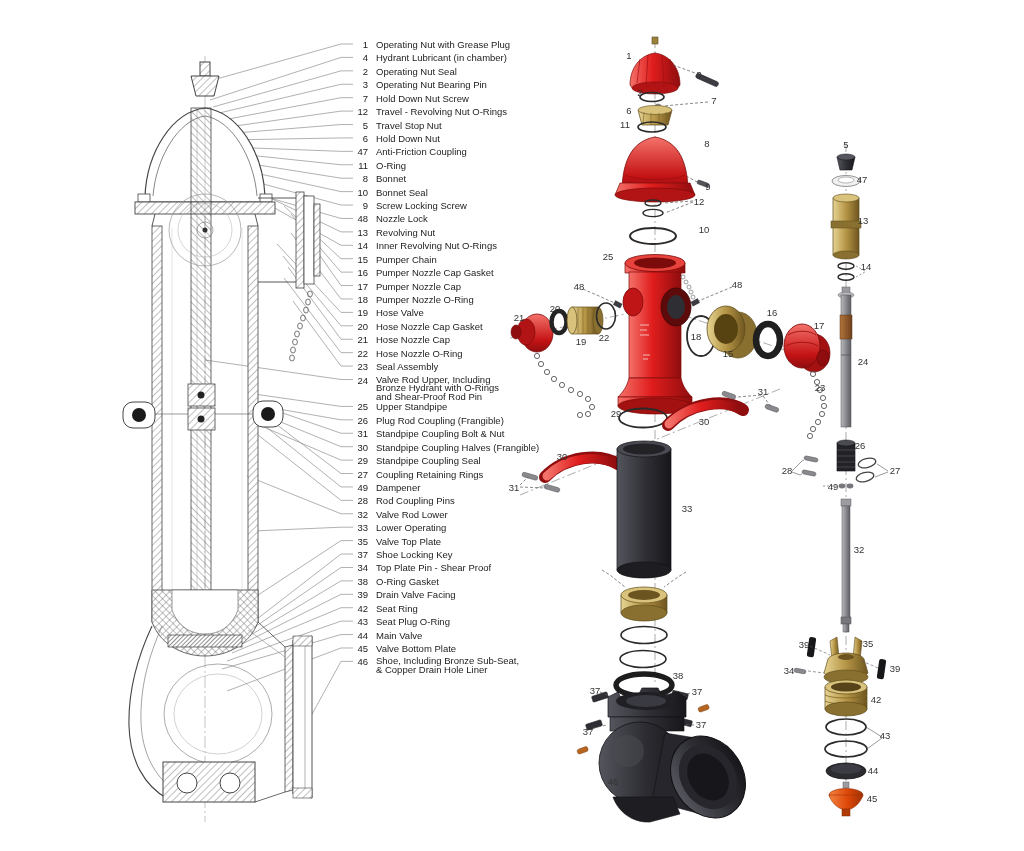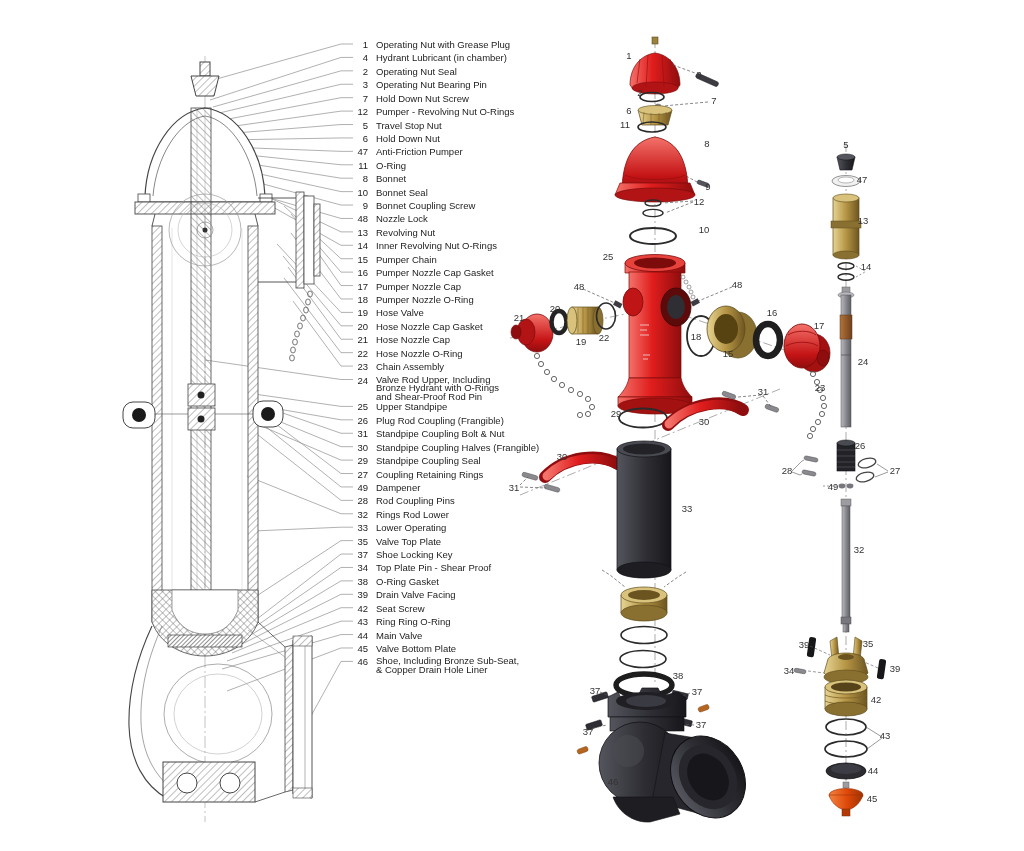--- a/index.html
+++ b/index.html
@@ -547,49 +547,49 @@
       <div class="part-row" style="top: 80.26px;">
         <span class="pnum">3</span>
         <span class="plabel">Operating Nut Bearing Pin</span>
       </div>
       <div class="part-row" style="top: 93.68px;">
         <span class="pnum">7</span>
         <span class="plabel">Hold Down Nut Screw</span>
       </div>
       <div class="part-row" style="top: 107.1px;">
         <span class="pnum">12</span>
-        <span class="plabel">Pumper - Revolving Nut O-Rings</span>
+        <span class="plabel">Travel - Revolving Nut O-Rings</span>
       </div>
       <div class="part-row" style="top: 120.52px;">
         <span class="pnum">5</span>
         <span class="plabel">Travel Stop Nut</span>
       </div>
       <div class="part-row" style="top: 133.94px;">
         <span class="pnum">6</span>
         <span class="plabel">Hold Down Nut</span>
       </div>
       <div class="part-row" style="top: 147.36px;">
         <span class="pnum">47</span>
-        <span class="plabel">Anti-Friction Pumper</span>
+        <span class="plabel">Anti-Friction Coupling</span>
       </div>
       <div class="part-row" style="top: 160.78px;">
         <span class="pnum">11</span>
         <span class="plabel">O-Ring</span>
       </div>
       <div class="part-row" style="top: 174.2px;">
         <span class="pnum">8</span>
         <span class="plabel">Bonnet</span>
       </div>
       <div class="part-row" style="top: 187.62px;">
         <span class="pnum">10</span>
         <span class="plabel">Bonnet Seal</span>
       </div>
       <div class="part-row" style="top: 201.04px;">
         <span class="pnum">9</span>
-        <span class="plabel">Bonnet Coupling Screw</span>
+        <span class="plabel">Screw Locking Screw</span>
       </div>
       <div class="part-row" style="top: 214.46px;">
         <span class="pnum">48</span>
         <span class="plabel">Nozzle Lock</span>
       </div>
       <div class="part-row" style="top: 227.88px;">
         <span class="pnum">13</span>
         <span class="plabel">Revolving Nut</span>
       </div>
       <div class="part-row" style="top: 241.3px;">
@@ -623,21 +623,21 @@
       <div class="part-row" style="top: 335.24px;">
         <span class="pnum">21</span>
         <span class="plabel">Hose Nozzle Cap</span>
       </div>
       <div class="part-row" style="top: 348.66px;">
         <span class="pnum">22</span>
         <span class="plabel">Hose Nozzle O-Ring</span>
       </div>
       <div class="part-row" style="top: 362.08px;">
         <span class="pnum">23</span>
-        <span class="plabel">Chain Assembly</span>
+        <span class="plabel">Seal Assembly</span>
       </div>
       <div class="part-row" style="top: 375.5px;">
         <span class="pnum">24</span>
         <span class="plabel">
           <div>Valve Rod Upper, Including</div>
           <div>Bronze Hydrant with O-Rings</div>
           <div>and Shear-Proof Rod Pin</div>
         </span>
       </div>
       <div class="part-row" style="top: 402.42px;">
@@ -667,21 +667,21 @@
       <div class="part-row" style="top: 482.94px;">
         <span class="pnum">49</span>
         <span class="plabel">Dampener</span>
       </div>
       <div class="part-row" style="top: 496.36px;">
         <span class="pnum">28</span>
         <span class="plabel">Rod Coupling Pins</span>
       </div>
       <div class="part-row" style="top: 509.78px;">
         <span class="pnum">32</span>
-        <span class="plabel">Rings Rod Lower</span>
+        <span class="plabel">Valve Rod Lower</span>
       </div>
       <div class="part-row" style="top: 523.2px;">
         <span class="pnum">33</span>
         <span class="plabel">Lower Operating</span>
       </div>
       <div class="part-row" style="top: 536.62px;">
         <span class="pnum">35</span>
         <span class="plabel">Valve Top Plate</span>
       </div>
       <div class="part-row" style="top: 550.04px;">
@@ -695,25 +695,25 @@
       <div class="part-row" style="top: 576.88px;">
         <span class="pnum">38</span>
         <span class="plabel">O-Ring Gasket</span>
       </div>
       <div class="part-row" style="top: 590.3px;">
         <span class="pnum">39</span>
         <span class="plabel">Drain Valve Facing</span>
       </div>
       <div class="part-row" style="top: 603.72px;">
         <span class="pnum">42</span>
-        <span class="plabel">Seat Screw</span>
+        <span class="plabel">Seat Ring</span>
       </div>
       <div class="part-row" style="top: 617.14px;">
         <span class="pnum">43</span>
-        <span class="plabel">Ring Ring O-Ring</span>
+        <span class="plabel">Seat Plug O-Ring</span>
       </div>
       <div class="part-row" style="top: 630.56px;">
         <span class="pnum">44</span>
         <span class="plabel">Main Valve</span>
       </div>
       <div class="part-row" style="top: 643.98px;">
         <span class="pnum">45</span>
         <span class="plabel">Valve Bottom Plate</span>
       </div>
       <div class="part-row" style="top: 657.4px;">

